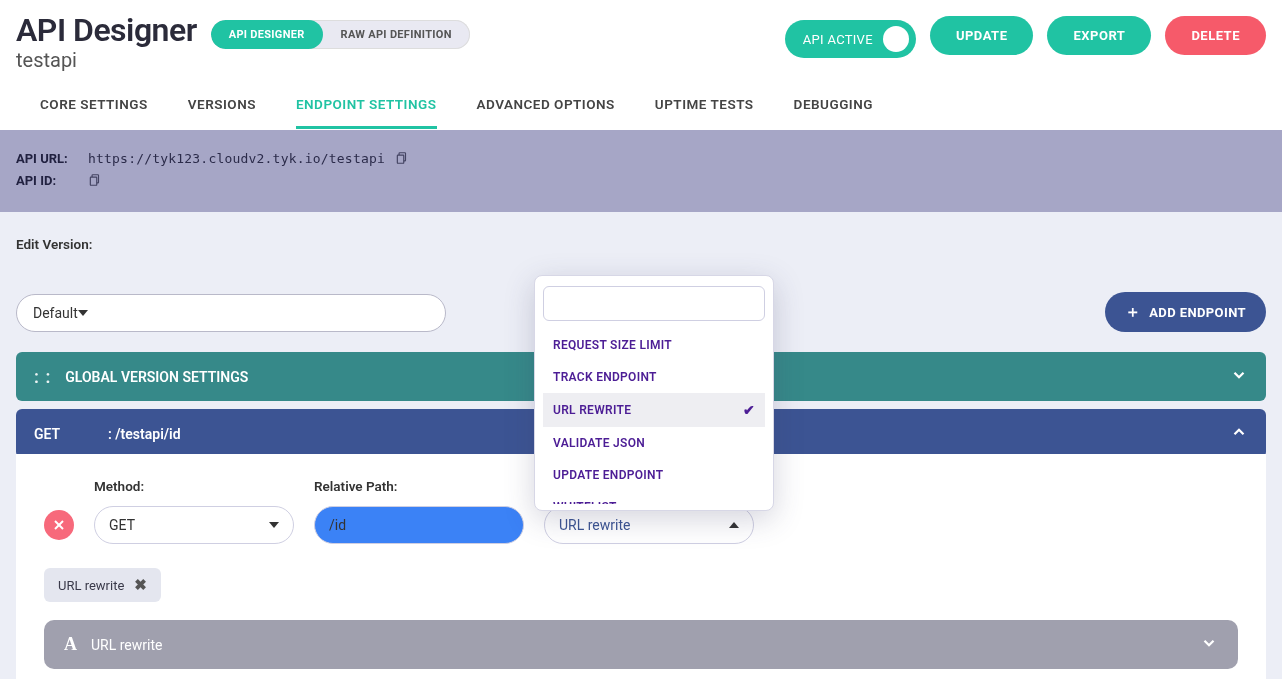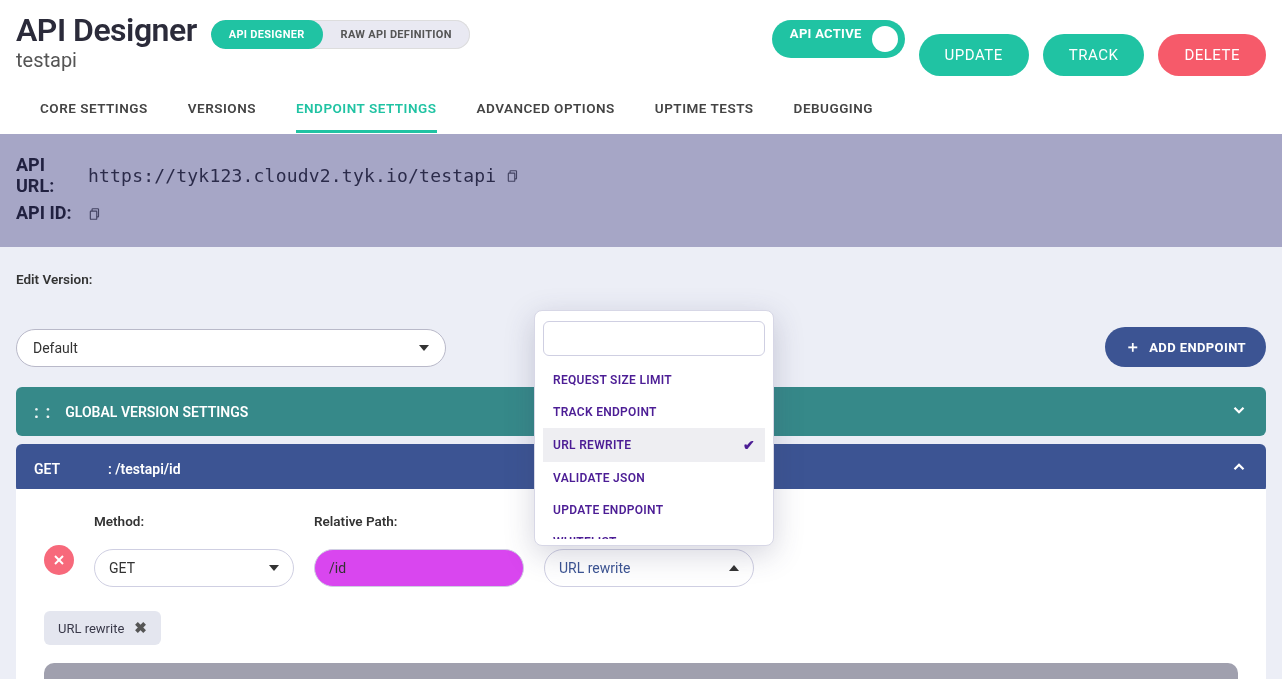--- a/index.html
+++ b/index.html
@@ -19,64 +19,64 @@
 
   
   .header{display:flex;align-items:flex-start;padding:14px 16px 0;gap:14px;}
   .title-block{display:flex;flex-direction:column;}
   .page-title{font-size:32px;font-weight:600;letter-spacing:-.5px;color:#2b2b3a;line-height:1;}
   .subtitle{font-size:20px;color:#555;margin-top:2px;}
   .seg{display:inline-flex;margin-top:6px;border-radius:20px;background:#e9e9f2;box-shadow:0 0 0 1px #ddd inset;overflow:hidden;}
   .seg button{border:none;background:transparent;font-size:11px;font-weight:700;letter-spacing:.3px;padding:8px 18px;cursor:pointer;color:#555;}
   .seg button.active{background:var(--teal);color:#fff;border-radius:20px;}
   .spacer{flex:1;}
-  .pill{display:inline-flex;gap:10px;background:var(--teal);color:#fff;border-radius:22px;padding:6px 7px 6px 18px;font-size:13px;font-weight:700;letter-spacing:.3px;margin-top:6px;}
+  .pill{display:inline-flex;align-items:center;gap:10px;background:var(--teal);color:#fff;border-radius:22px;padding:6px 7px 6px 18px;font-size:13px;font-weight:400;letter-spacing:.3px;margin-top:6px;}
   .pill .knob{width:26px;height:26px;border-radius:50%;background:#fff;display:inline-block;}
-  .btn{border:none;color:#fff;font-size:15px;font-weight:400;letter-spacing:.5px;padding:12px 26px;border-radius:22px;cursor:pointer;margin-top:20px;}
+  .btn{border:none;color:#fff;font-size:13px;font-weight:700;letter-spacing:.5px;padding:12px 26px;border-radius:22px;cursor:pointer;margin-top:2px;}
   .btn.teal{background:var(--teal);}
   .btn.red{background:var(--red);}
 
   
   .tabs{display:flex;gap:40px;padding:24px 40px 0;border-bottom:1px solid transparent;}
   .tab{font-size:13.5px;font-weight:600;letter-spacing:.5px;color:#444;padding-bottom:14px;cursor:pointer;border-bottom:3px solid transparent;}
   .tab.active{color:var(--teal);border-bottom-color:var(--teal);}
 
   
   .info{background:var(--lavender);padding:14px 16px 18px;}
-  .info-row{display:flex;align-items:center;gap:10px;color:#212140;font-size:18px;margin:6px 0;}
+  .info-row{display:flex;align-items:center;gap:10px;color:#212140;font-size:13px;margin:6px 0;}
   .info-row .lbl{font-weight:700;width:62px;}
   .info-row .mono{font-family:ui-monospace,Menlo,Consolas,monospace;color:#2b2b4a;letter-spacing:.2px;}
   .copy-ico{width:14px;height:16px;display:inline-block;opacity:.8;cursor:pointer;}
 
   
   .body{background:var(--lavender-light);padding:24px 16px 32px;}
   .top-row{display:flex;align-items:flex-end;gap:12px;}
   .field-lbl{font-size:13.5px;font-weight:600;color:#333;margin-bottom:6px;}
   .select, .input{width:430px;border:1px solid #b9b9c9;background:#fff;border-radius:22px;padding:10px 16px;font-size:14px;color:#333;position:relative;}
-  .select{display:flex;align-items:center;justify-content:space-between;cursor:pointer;margin-top:42px;}
+  .select{display:flex;align-items:center;justify-content:flex-start;cursor:pointer;margin-top:42px;}
   .chev{width:0;height:0;border-left:5px solid transparent;border-right:5px solid transparent;border-top:6px solid #333;}
   .chev.up{transform:rotate(180deg);}
   .add-ep{margin-left:auto;background:var(--blue);border:none;color:#fff;border-radius:22px;padding:12px 20px;font-size:13px;font-weight:700;letter-spacing:.4px;display:flex;align-items:center;gap:8px;cursor:pointer;}
   .add-ep .plus{font-size:16px;font-weight:900;line-height:1;}
 
   .bar{border-radius:6px;padding:14px 18px;color:#fff;font-weight:600;display:flex;align-items:center;gap:14px;margin-top:20px;}
   .bar.teal{background:var(--teal-dark);}
   .bar.blue{background:var(--blue);}
   .bar .dots{font-size:18px;letter-spacing:1px;opacity:.9;}
   .bar .grow{flex:1;}
   .bar .expand{cursor:pointer;}
   .bar svg{stroke:#fff;}
 
   
   .card{background:#fff;border-radius:0 0 8px 8px;padding:24px 28px 30px;margin-top:-4px;}
   .form-row{display:flex;align-items:flex-start;gap:20px;position:relative;}
   .form-col{display:flex;flex-direction:column;}
-  .mini-label{font-size:13.5px;font-weight:600;color:#333;margin-bottom:20px;}
+  .mini-label{font-size:13.5px;font-weight:600;color:#333;margin-bottom:12px;}
   .sel-sm{min-width:200px;border:1px solid #cfcfe2;background:#fff;border-radius:22px;padding:10px 14px;font-size:14px;color:#333;display:flex;align-items:center;justify-content:space-between;cursor:pointer;}
-  .inp{width:210px;border:1px solid #cfcfe2;background:#d946ef;border-radius:22px;padding:10px 14px;font-size:14px;color:#333;}
+  .inp{width:210px;border:1px solid #cfcfe2;background:#3b82f6;border-radius:22px;padding:10px 14px;font-size:14px;color:#333;}
   .sel-plugin{min-width:210px;border:1px solid #cfcfe2;background:#fff;border-radius:22px;padding:10px 14px;font-size:14px;color:var(--blue);display:flex;align-items:center;justify-content:space-between;cursor:pointer;}
   .remove{width:30px;height:30px;border-radius:50%;background:var(--pink);border:none;color:#fff;font-size:15px;font-weight:900;cursor:pointer;margin-top:32px;display:flex;align-items:center;justify-content:center;}
 
   .chip{display:inline-flex;align-items:center;gap:10px;background:#e4e6ef;color:#3a3a4a;border-radius:6px;padding:8px 14px;font-size:13px;margin-top:24px;}
   .chip .x{cursor:pointer;font-weight:900;font-size:15px;color:#555;}
 
   .rewrite-bar{background:#a0a0ae;color:#fff;border-radius:10px;padding:14px 20px;display:flex;align-items:center;gap:14px;margin-top:18px;}
   .rewrite-bar .grow{flex:1;}
   .rewrite-bar svg{stroke:#fff;}
   .font-ico{font-family:"Times New Roman",serif;font-weight:700;font-size:18px;}
@@ -106,21 +106,21 @@
     <div class="seg">
       <button class="active">API DESIGNER</button>
       <button>RAW API DEFINITION</button>
     </div>
     <div class="spacer"></div>
     <div class="pill">
       <span>API ACTIVE</span>
       <span class="knob"></span>
     </div>
     <button class="btn teal">UPDATE</button>
-    <button class="btn teal">TRACK</button>
+    <button class="btn teal">EXPORT</button>
     <button class="btn red">DELETE</button>
   </div>
 
   <div class="tabs">
     <div class="tab">CORE SETTINGS</div>
     <div class="tab">VERSIONS</div>
     <div class="tab active">ENDPOINT SETTINGS</div>
     <div class="tab">ADVANCED OPTIONS</div>
     <div class="tab">UPTIME TESTS</div>
     <div class="tab">DEBUGGING</div>

